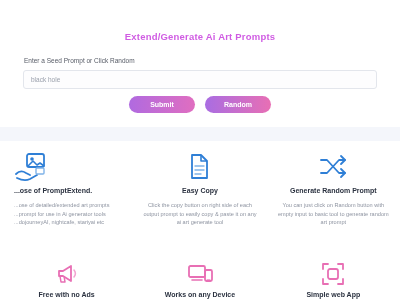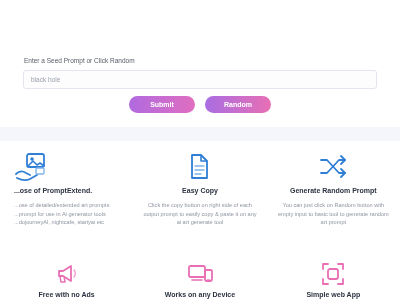--- a/index.html
+++ b/index.html
@@ -94,20 +94,21 @@
   .feat.left-bleed .feat-body { text-align: left; padding: 0; }
   .feat.left-bleed .feat-title { text-align: left; white-space: nowrap; }
   .feat.right-bleed .feat-title { white-space: nowrap; }
 </style>
 </head>
 <body>
 
 <div class="page">
 
   <div class="hero">
+    <div class="hero-title">Extend/Generate Ai Art Prompts</div>
     <div class="seed-label">Enter a Seed Prompt or Click Random</div>
     <input class="seed-input" type="text" placeholder="black hole" style="">
     <div class="btn-row">
       <button class="btn btn-submit">Submit</button>
       <button class="btn btn-random">Random</button>
     </div>
   </div>
 
   <div class="band"></div>
 

